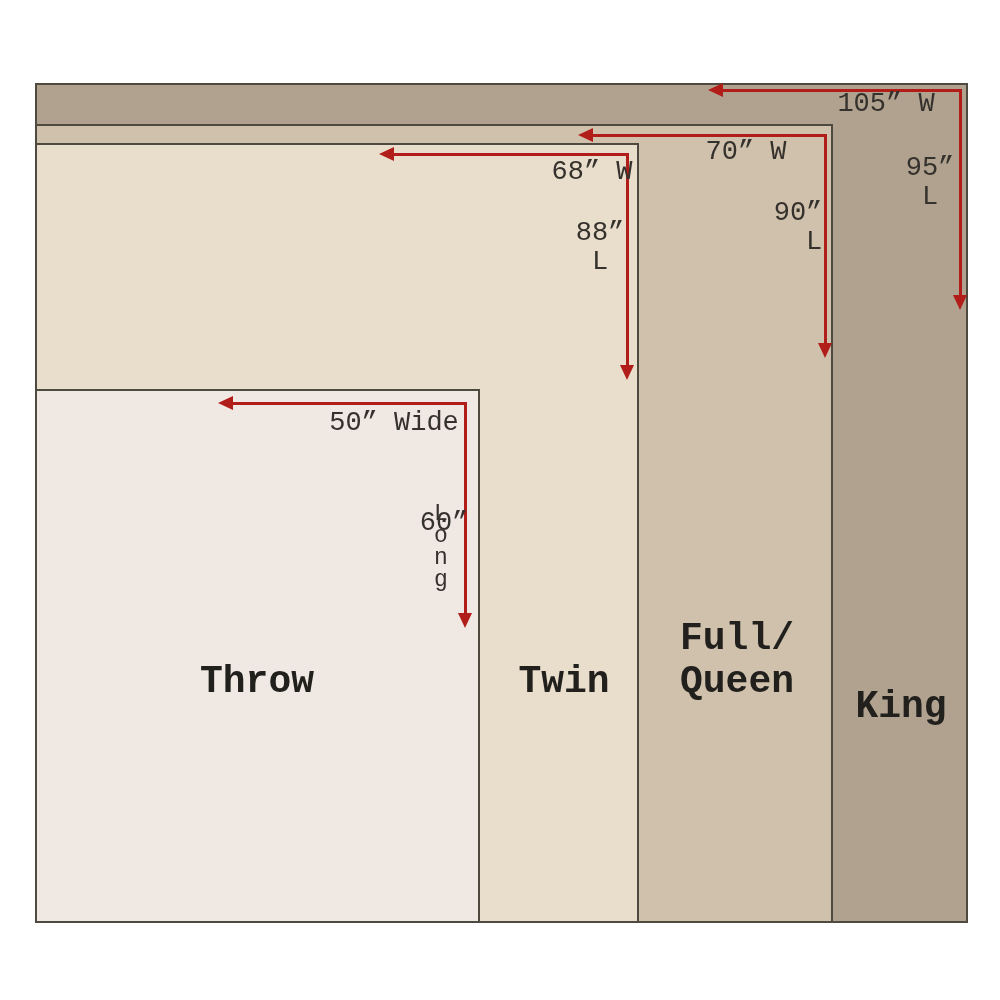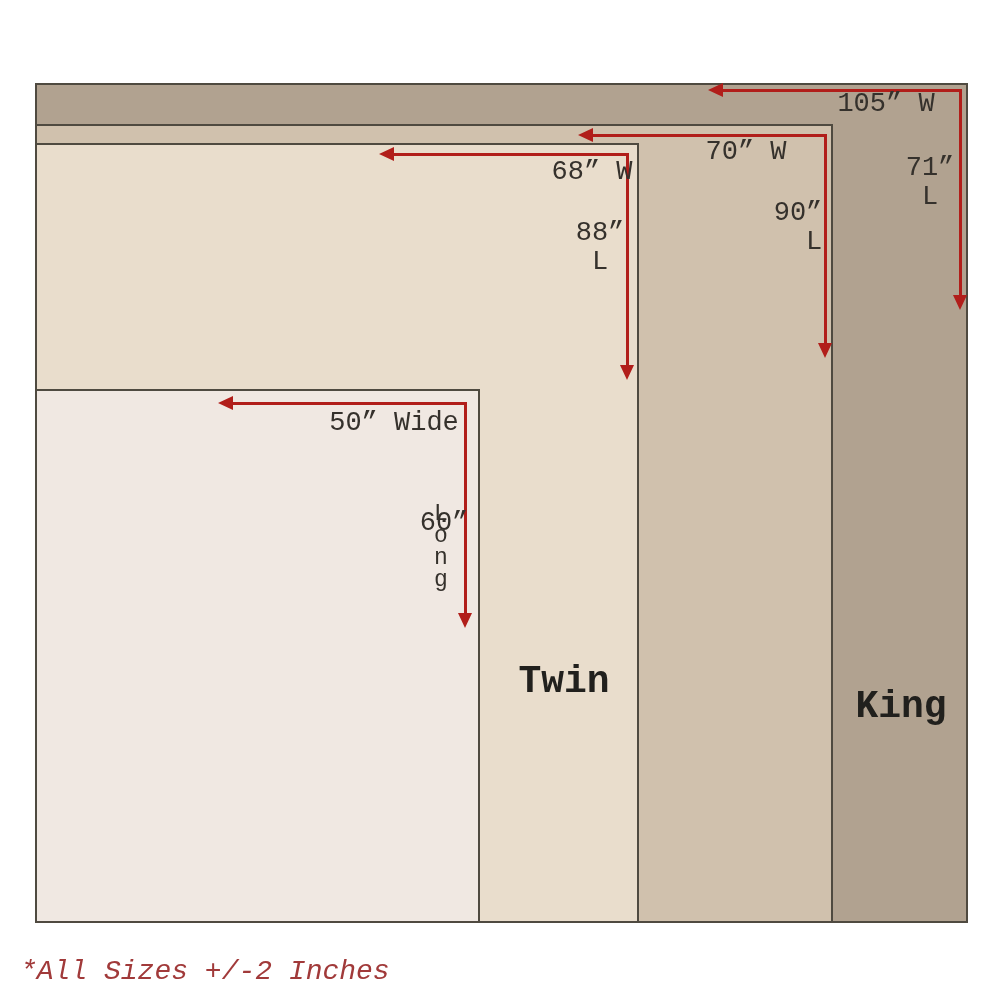--- a/index.html
+++ b/index.html
@@ -104,30 +104,31 @@
   </div>
 
   <div class="arrow">
     <span class="ah-left" style="left:218px; top:396px;"></span>
     <span class="bar" style="left:231px; top:402px; width:236px; height:3px;"></span>
     <span class="bar" style="left:464px; top:402px; width:3px; height:211px;"></span>
     <span class="ah-down" style="left:458px; top:613px;"></span>
   </div>
 
   <div class="dim" style="left:886px; top:104px;">105” W</div>
-  <div class="dim dim-2line" style="left:930px; top:183px;"><span>71”</span><br><span>L</span></div>
+  <div class="dim dim-2line" style="left:930px; top:183px;"><span>95”</span><br><span>L</span></div>
 
   <div class="dim" style="left:746px; top:152px;">70” W</div>
   <div class="dim dim-2line" style="left:798px; top:228px;text-align:right;"><span>90”</span><br><span>L</span></div>
 
   <div class="dim" style="left:556px; top:172px;margin-left:36px;">68” W</div>
   <div class="dim dim-2line" style="left:600px; top:248px;"><span>88”</span><br><span>L</span></div>
 
   <div class="dim" style="left:394px; top:423px;">50” Wide</div>
   <div class="dim" style="left:444px; top:483px;margin-top:40px;">60”</div>
   <div class="dim vertical-word" style="left:441px; top:547px;">Long</div>
 
+  <div class="size-label" style="left:257px; top:681px;">Throw</div>
   <div class="size-label" style="left:564px; top:681px;">Twin</div>
+  <div class="size-label" style="left:737px; top:660px;"><span>Full/</span><br><span>Queen</span></div>
   <div class="size-label" style="left:901px; top:682px;margin-top:24px;">King</div>
 
-  <div class="footnote">*All Sizes +/-2 Inches</div>
 
 </div>
 
 </body></html>

